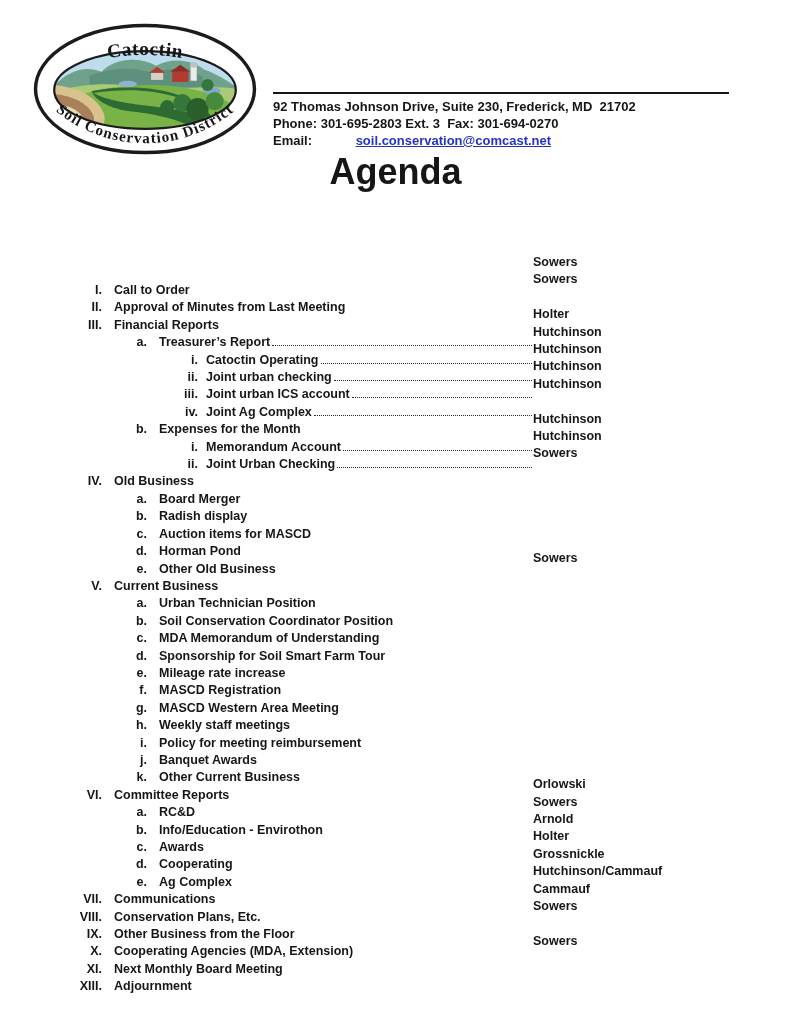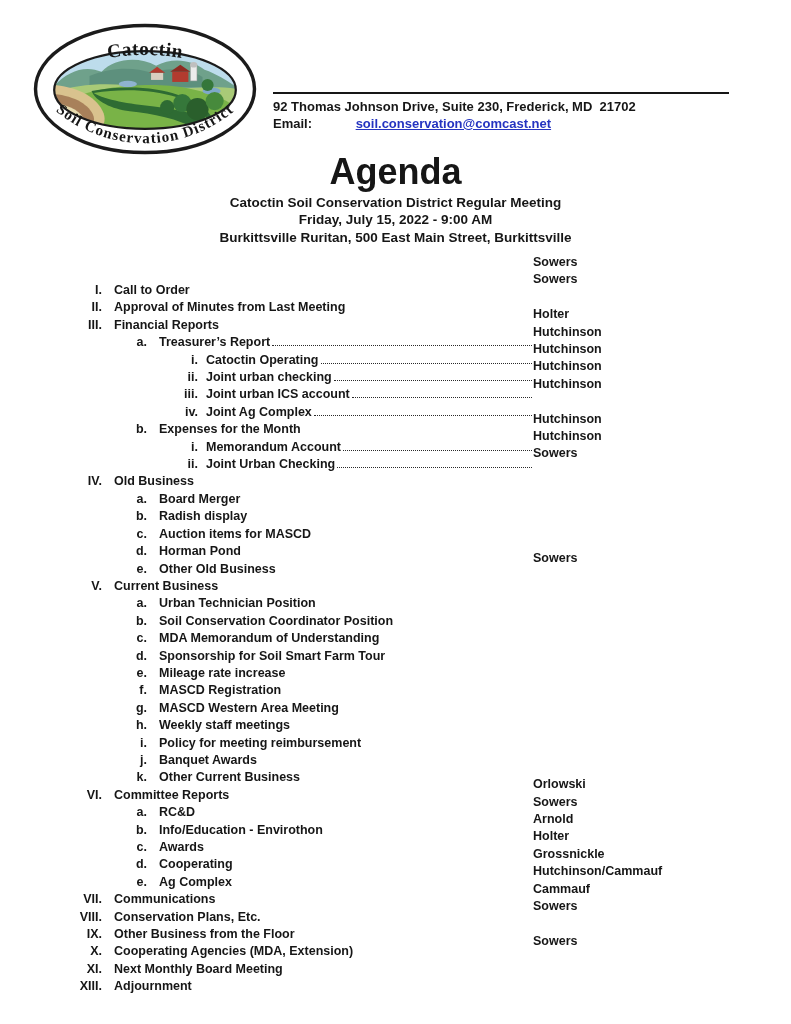--- a/index.html
+++ b/index.html
@@ -96,29 +96,25 @@
       <textPath href="#arcTop" startOffset="50%" text-anchor="middle">Catoctin</textPath>
     </text>
     <text class="logo-text" font-size="15" letter-spacing="1">
       <textPath href="#arcBottom" startOffset="50%" text-anchor="middle">Soil Conservation District</textPath>
     </text>
   </svg>
 
   <div class="header-right">
     <div class="rule"></div>
     <div class="addr-line">92 Thomas Johnson Drive, Suite 230, Frederick, MD  21702</div>
+    <div class="addr-line">Phone: 301-695-2803 Ext. 3  Fax: 301-694-0270</div>
     <div class="addr-line"><span>Email: </span><a href="#" class="email-link">soil.conservation@comcast.net</a></div>
   </div>
 
   <div class="title">Agenda</div>
-  <div class="subtitle">
-    <div>Catoctin Soil Conservation District Regular Meeting</div>
-    <div>Friday, July 15, 2022 - 9:00 AM</div>
-    <div>Burkittsville Ruritan, 500 East Main Street, Burkittsville</div>
-  </div>
 
   <div class="list" id="agenda-list">
       <div class="row lvl0">
     <span class="num">I.</span>
     <span class="label">Call to Order</span>
 
     <span class="name">Sowers</span>
   </div>
       <div class="row lvl0">
     <span class="num">II.</span>

